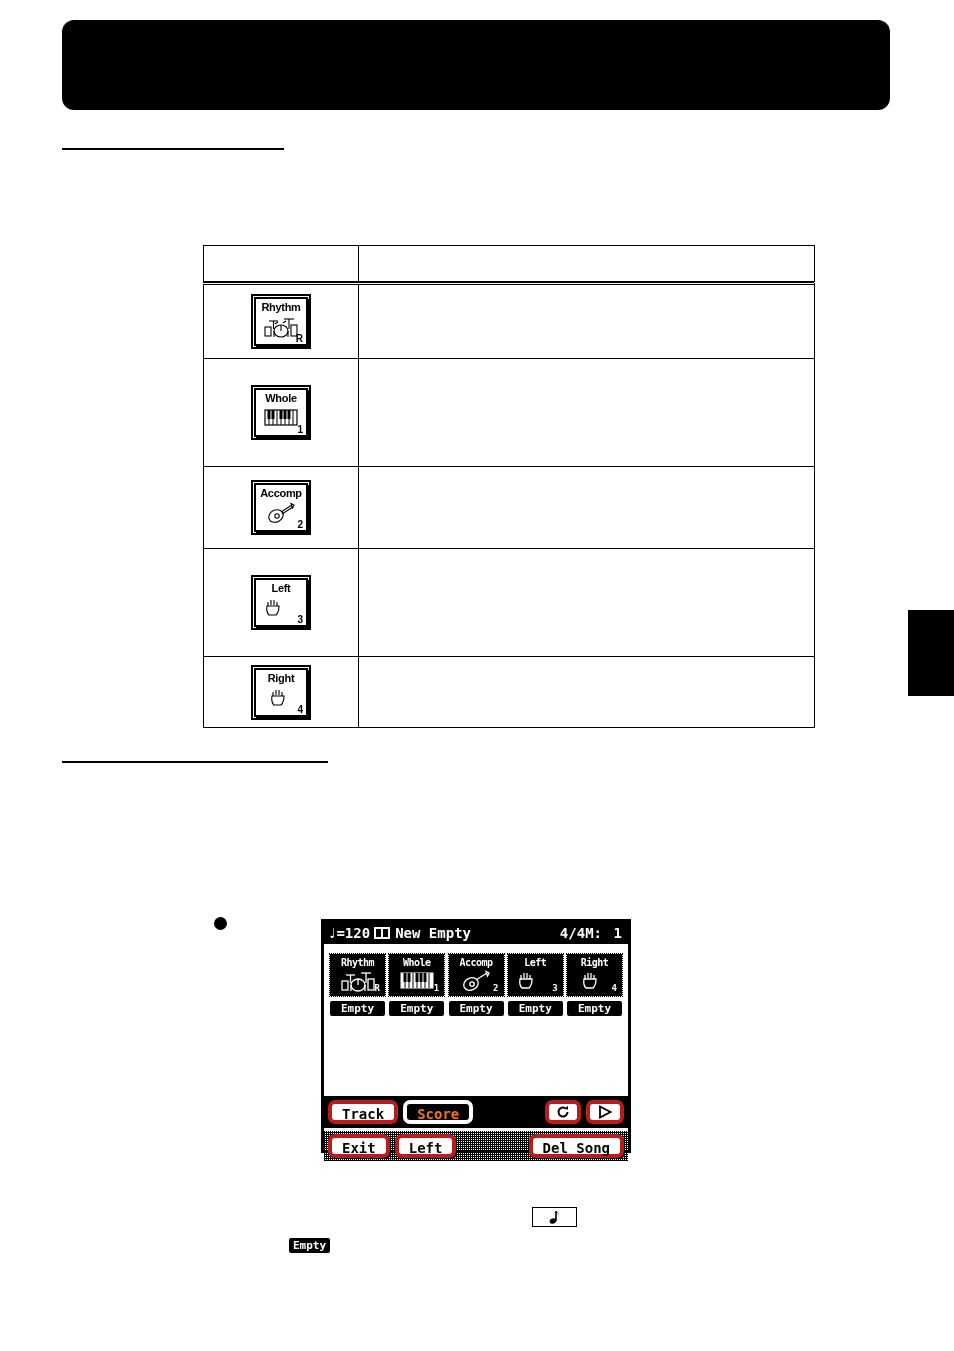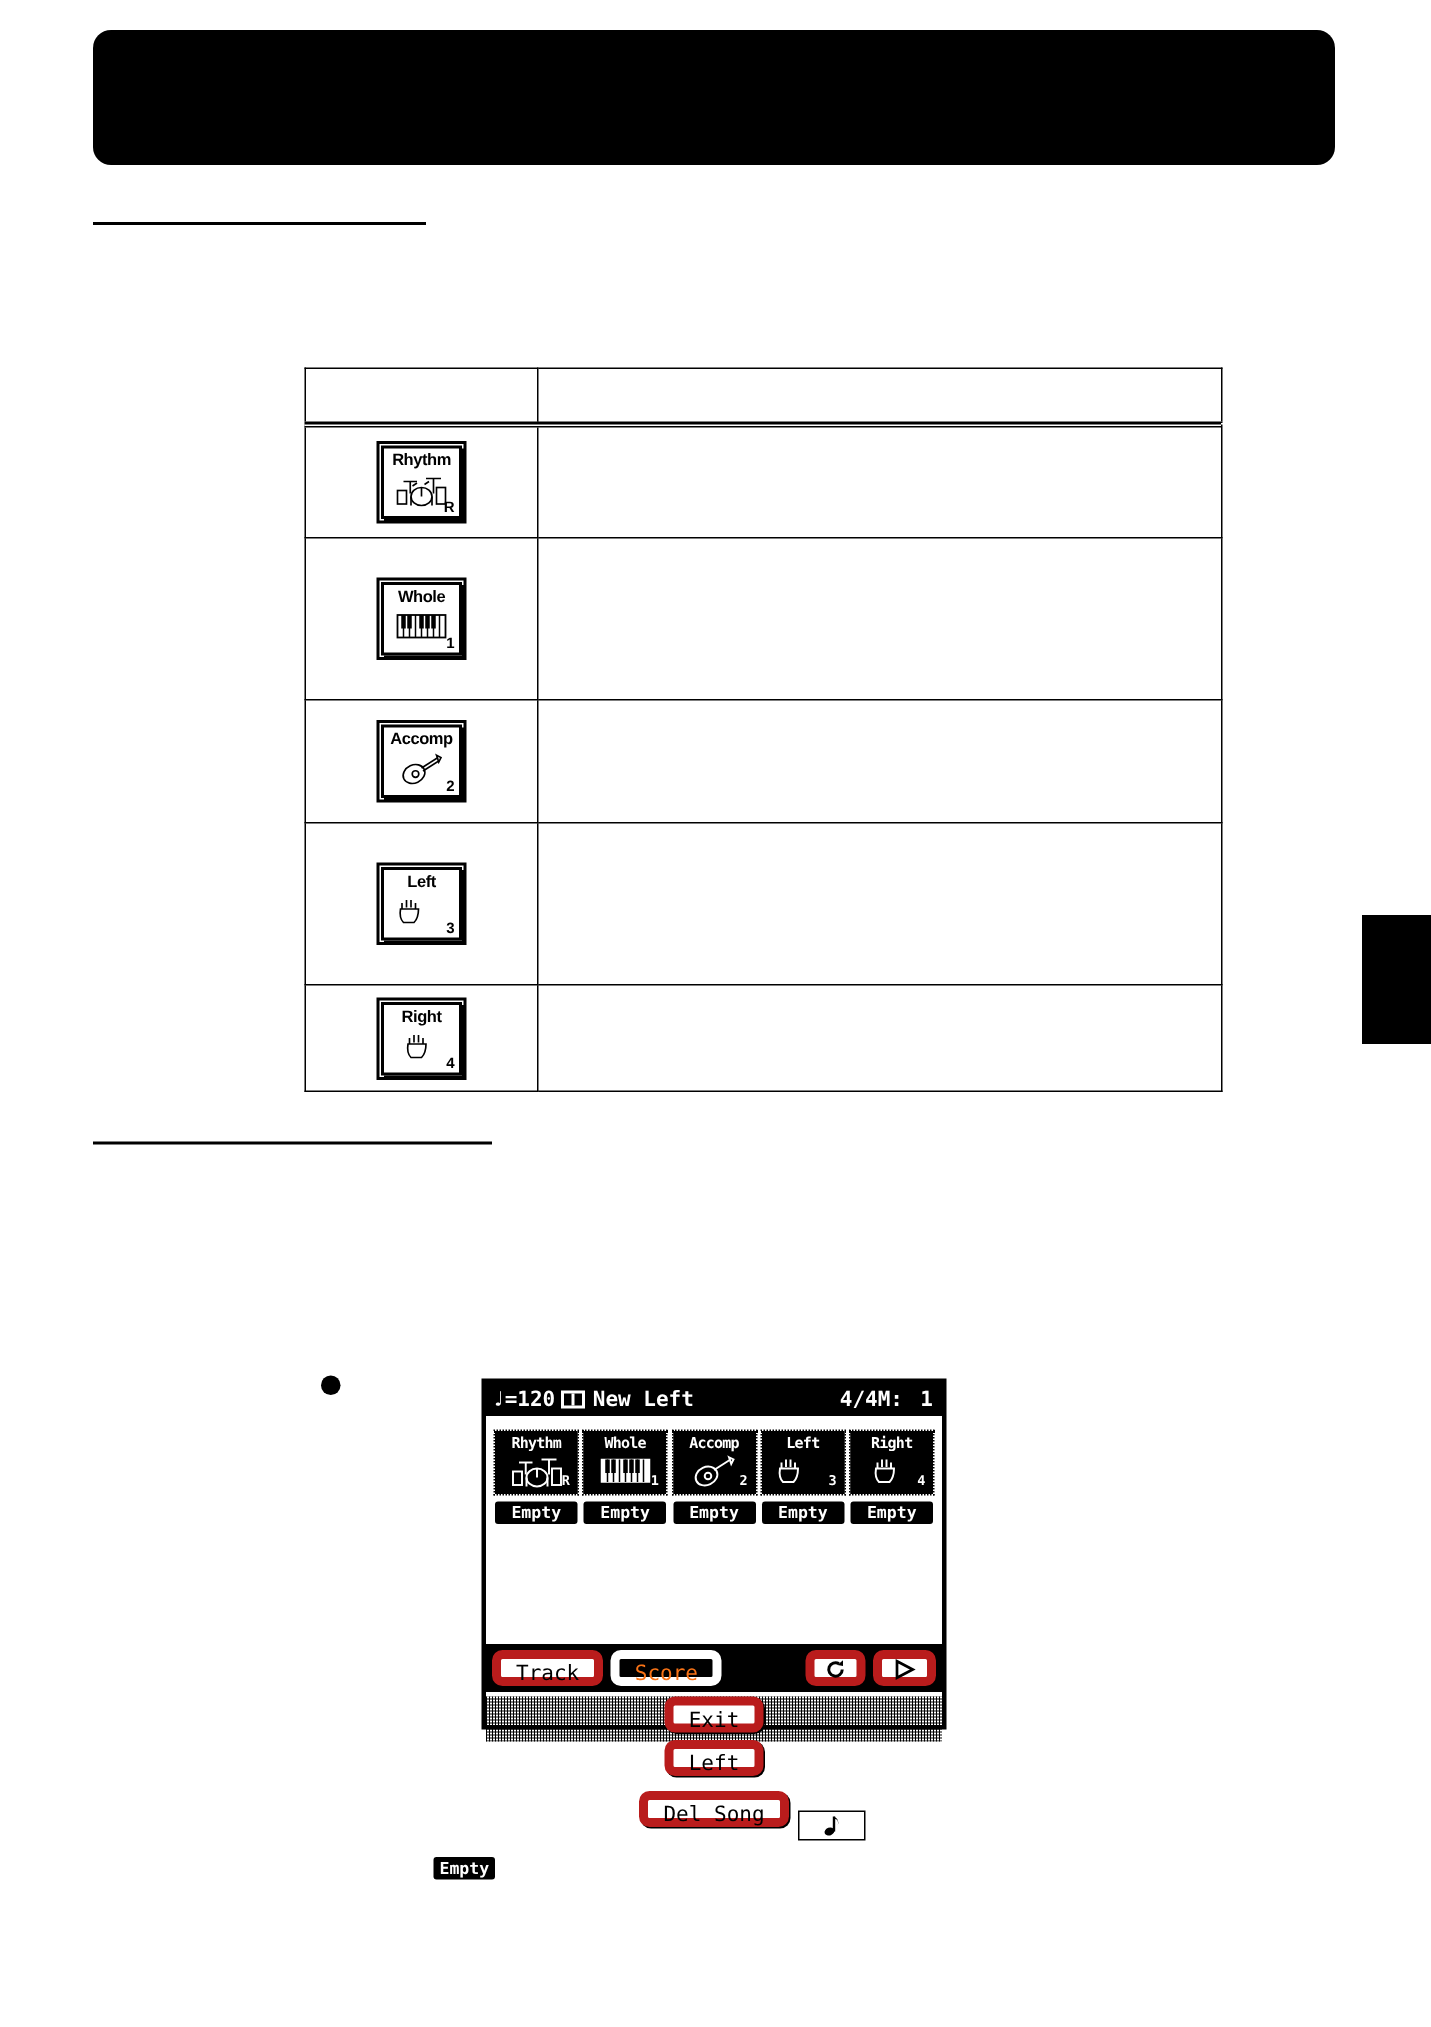--- a/index.html
+++ b/index.html
@@ -159,26 +159,26 @@
   .lcd-btnrow {
     position: relative; height: 32px; background: #000;
     display: flex; align-items: center; padding: 0 4px; gap: 5px;
   }
   .lcd-btnrow2 {
     position: relative; height: 30px;
     background-image:
       repeating-linear-gradient(0deg, #000 0 1px, transparent 1px 2px),
       repeating-linear-gradient(90deg, #000 0 1px, transparent 1px 2px);
     background-size: 2px 2px;
-    display: flex; align-items: center; padding: 0 4px; gap: 5px; flex-direction: column;
+    display: flex; align-items: center; padding: 0 4px; gap: 5px;
   }
   .sbtn {
-    background: #fff; color: #000; border: 6px solid #b91c1c;
+    background: #fff; color: #000; border: 4px solid #b91c1c;
     border-radius: 7px;
-    font-size: 14px; font-weight: normal;
+    font-size: 14px; font-weight: bold;
     line-height: 20px; height: 24px;
     padding: 0 10px; white-space: nowrap;
     box-shadow: 1px 1px 0 #000;
     font-family: "DejaVu Sans Mono", monospace;
   }
   .sbtn.inv { background: #000; color: #f97316; border-color: #fff; }
   .sbtn.icon { padding: 0 7px; }
   .spacer { flex: 1; }
 
   .lcd-sep {
@@ -332,21 +332,21 @@
     </tr>
   </tbody>
     </table>
   <div class="double-sep"></div>
 
   <div class="lcd">
 
     <div class="lcd-status">
       <span class="st-tempo">♩=120</span>
       <span class="st-bookicon"></span>
-      <span class="st-songname">New Left</span>
+      <span class="st-songname">New Empty</span>
       <span class="st-time">4/4</span>
       <span class="st-mlabel">M:</span>
       <span class="st-mval">1</span>
     </div>
 
     <div class="lcd-main">
 
       <div class="lcd-tracks">
 
         <div class="lcd-trk">

